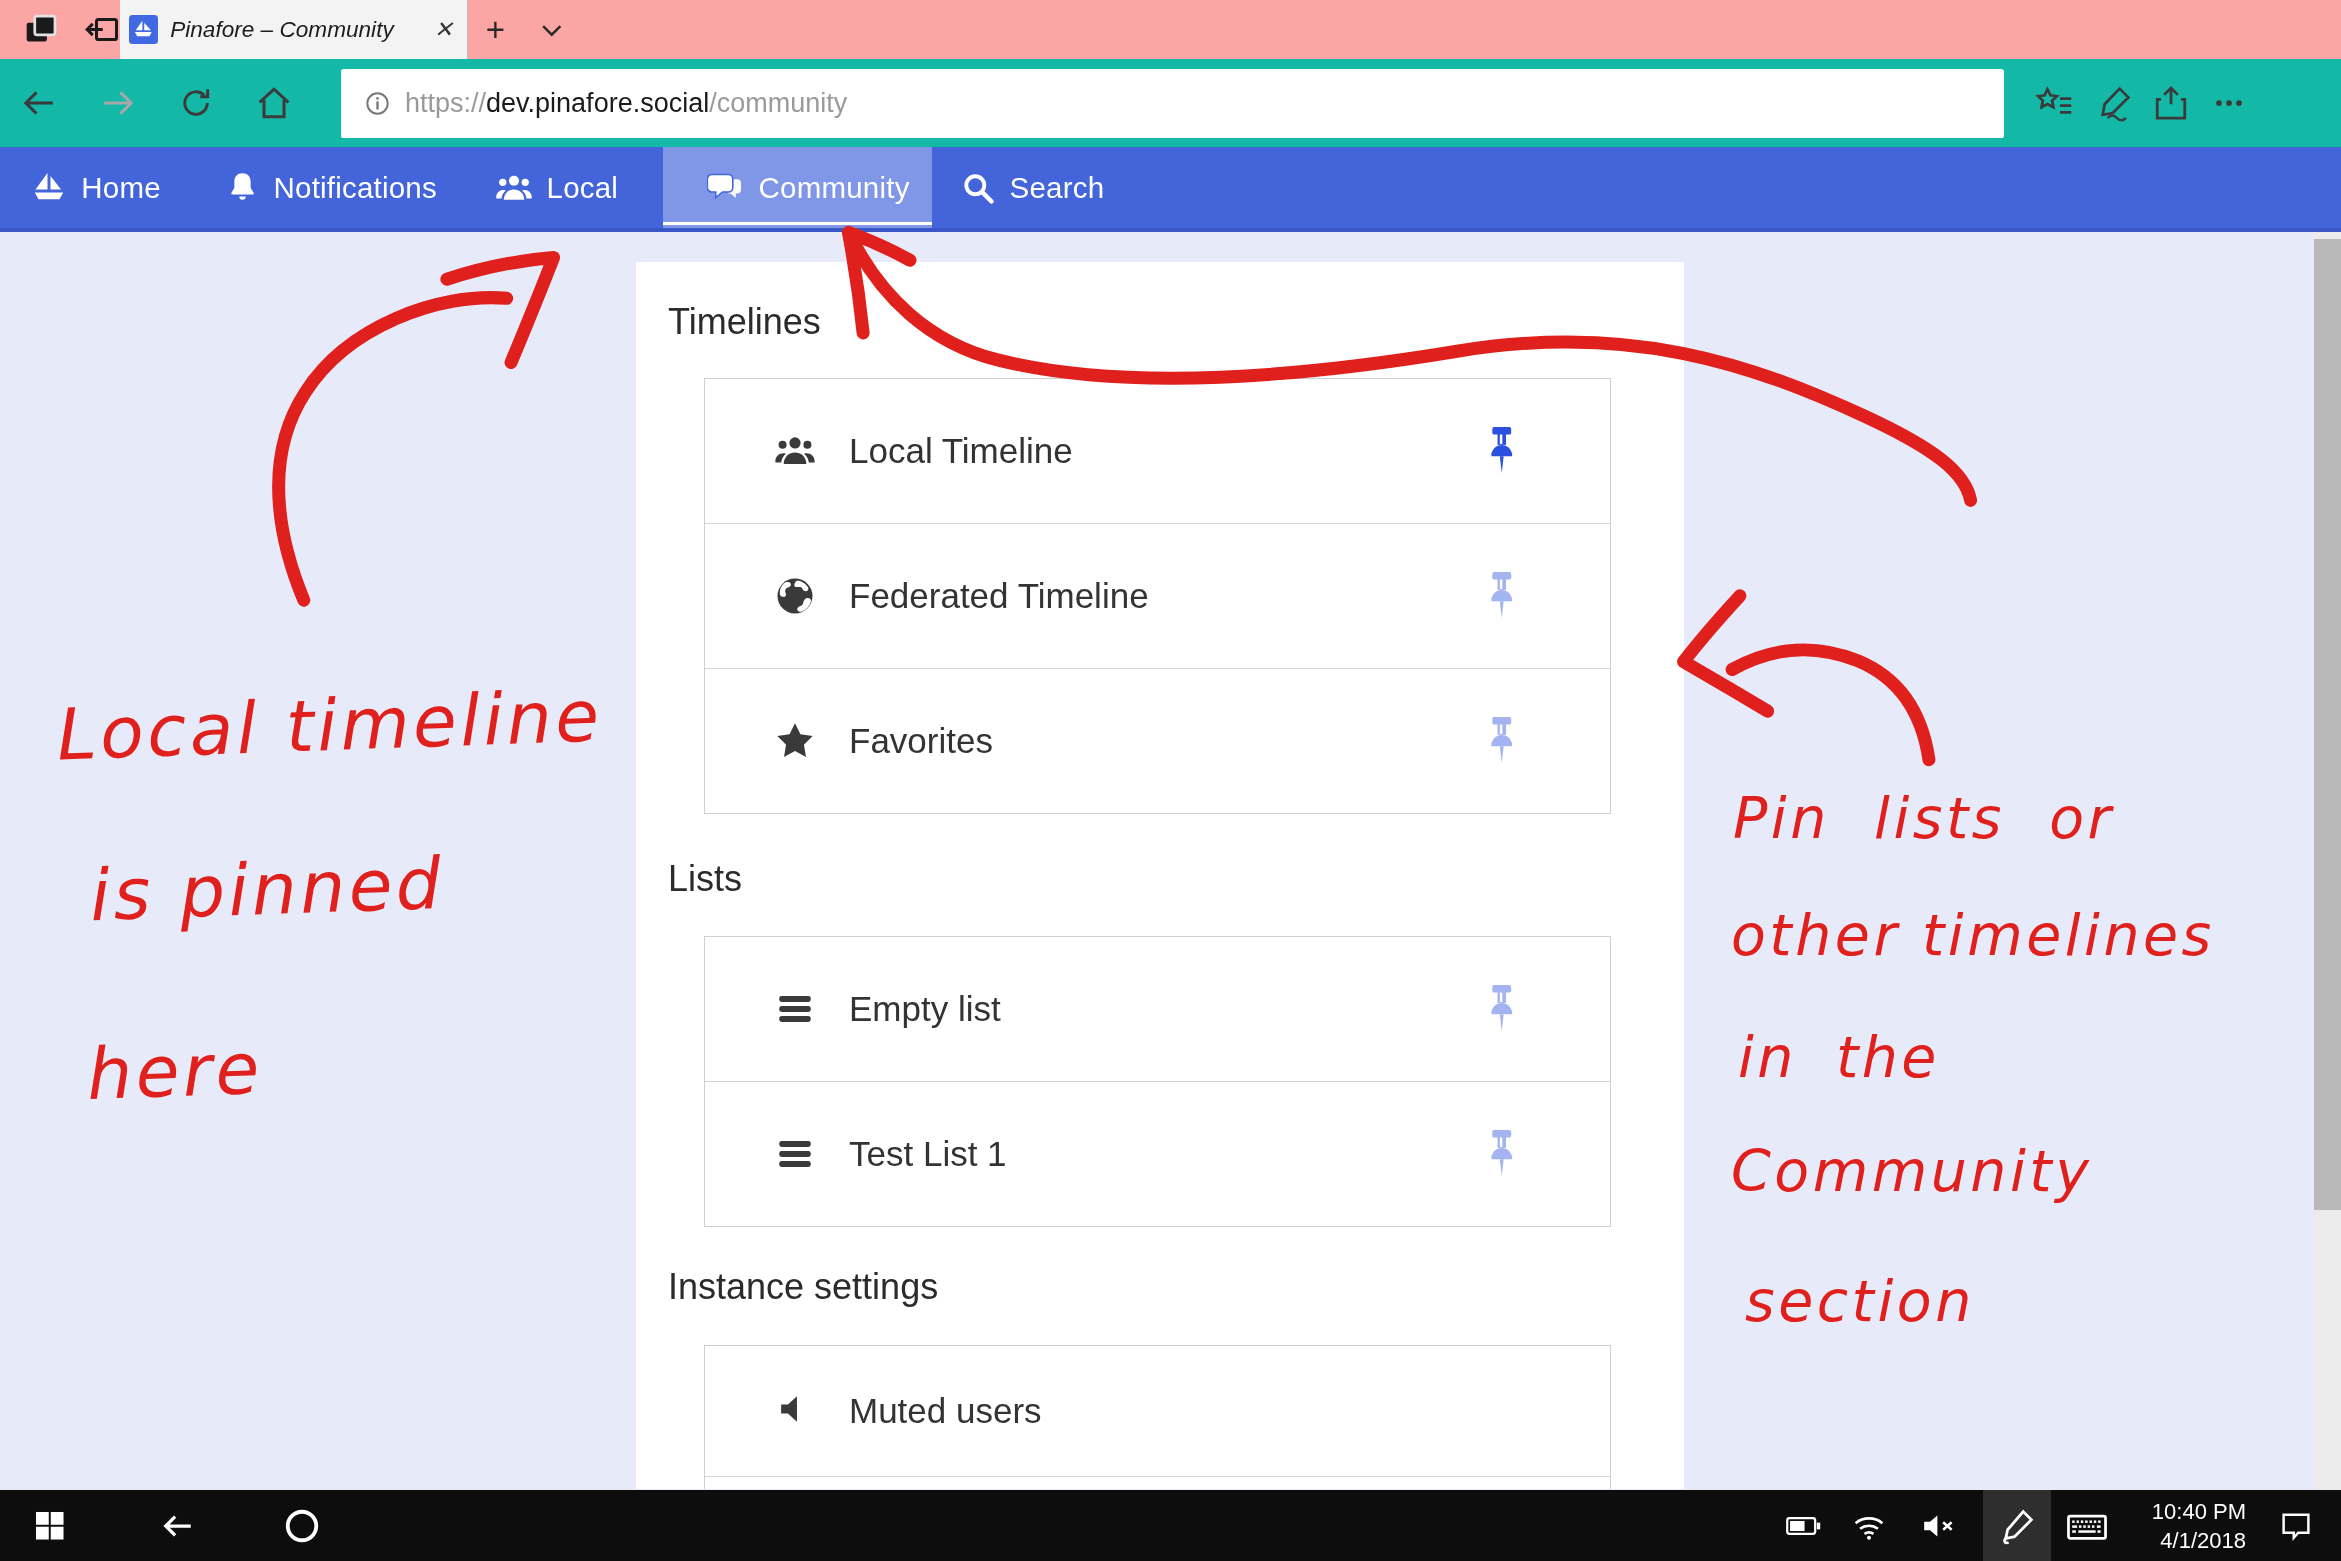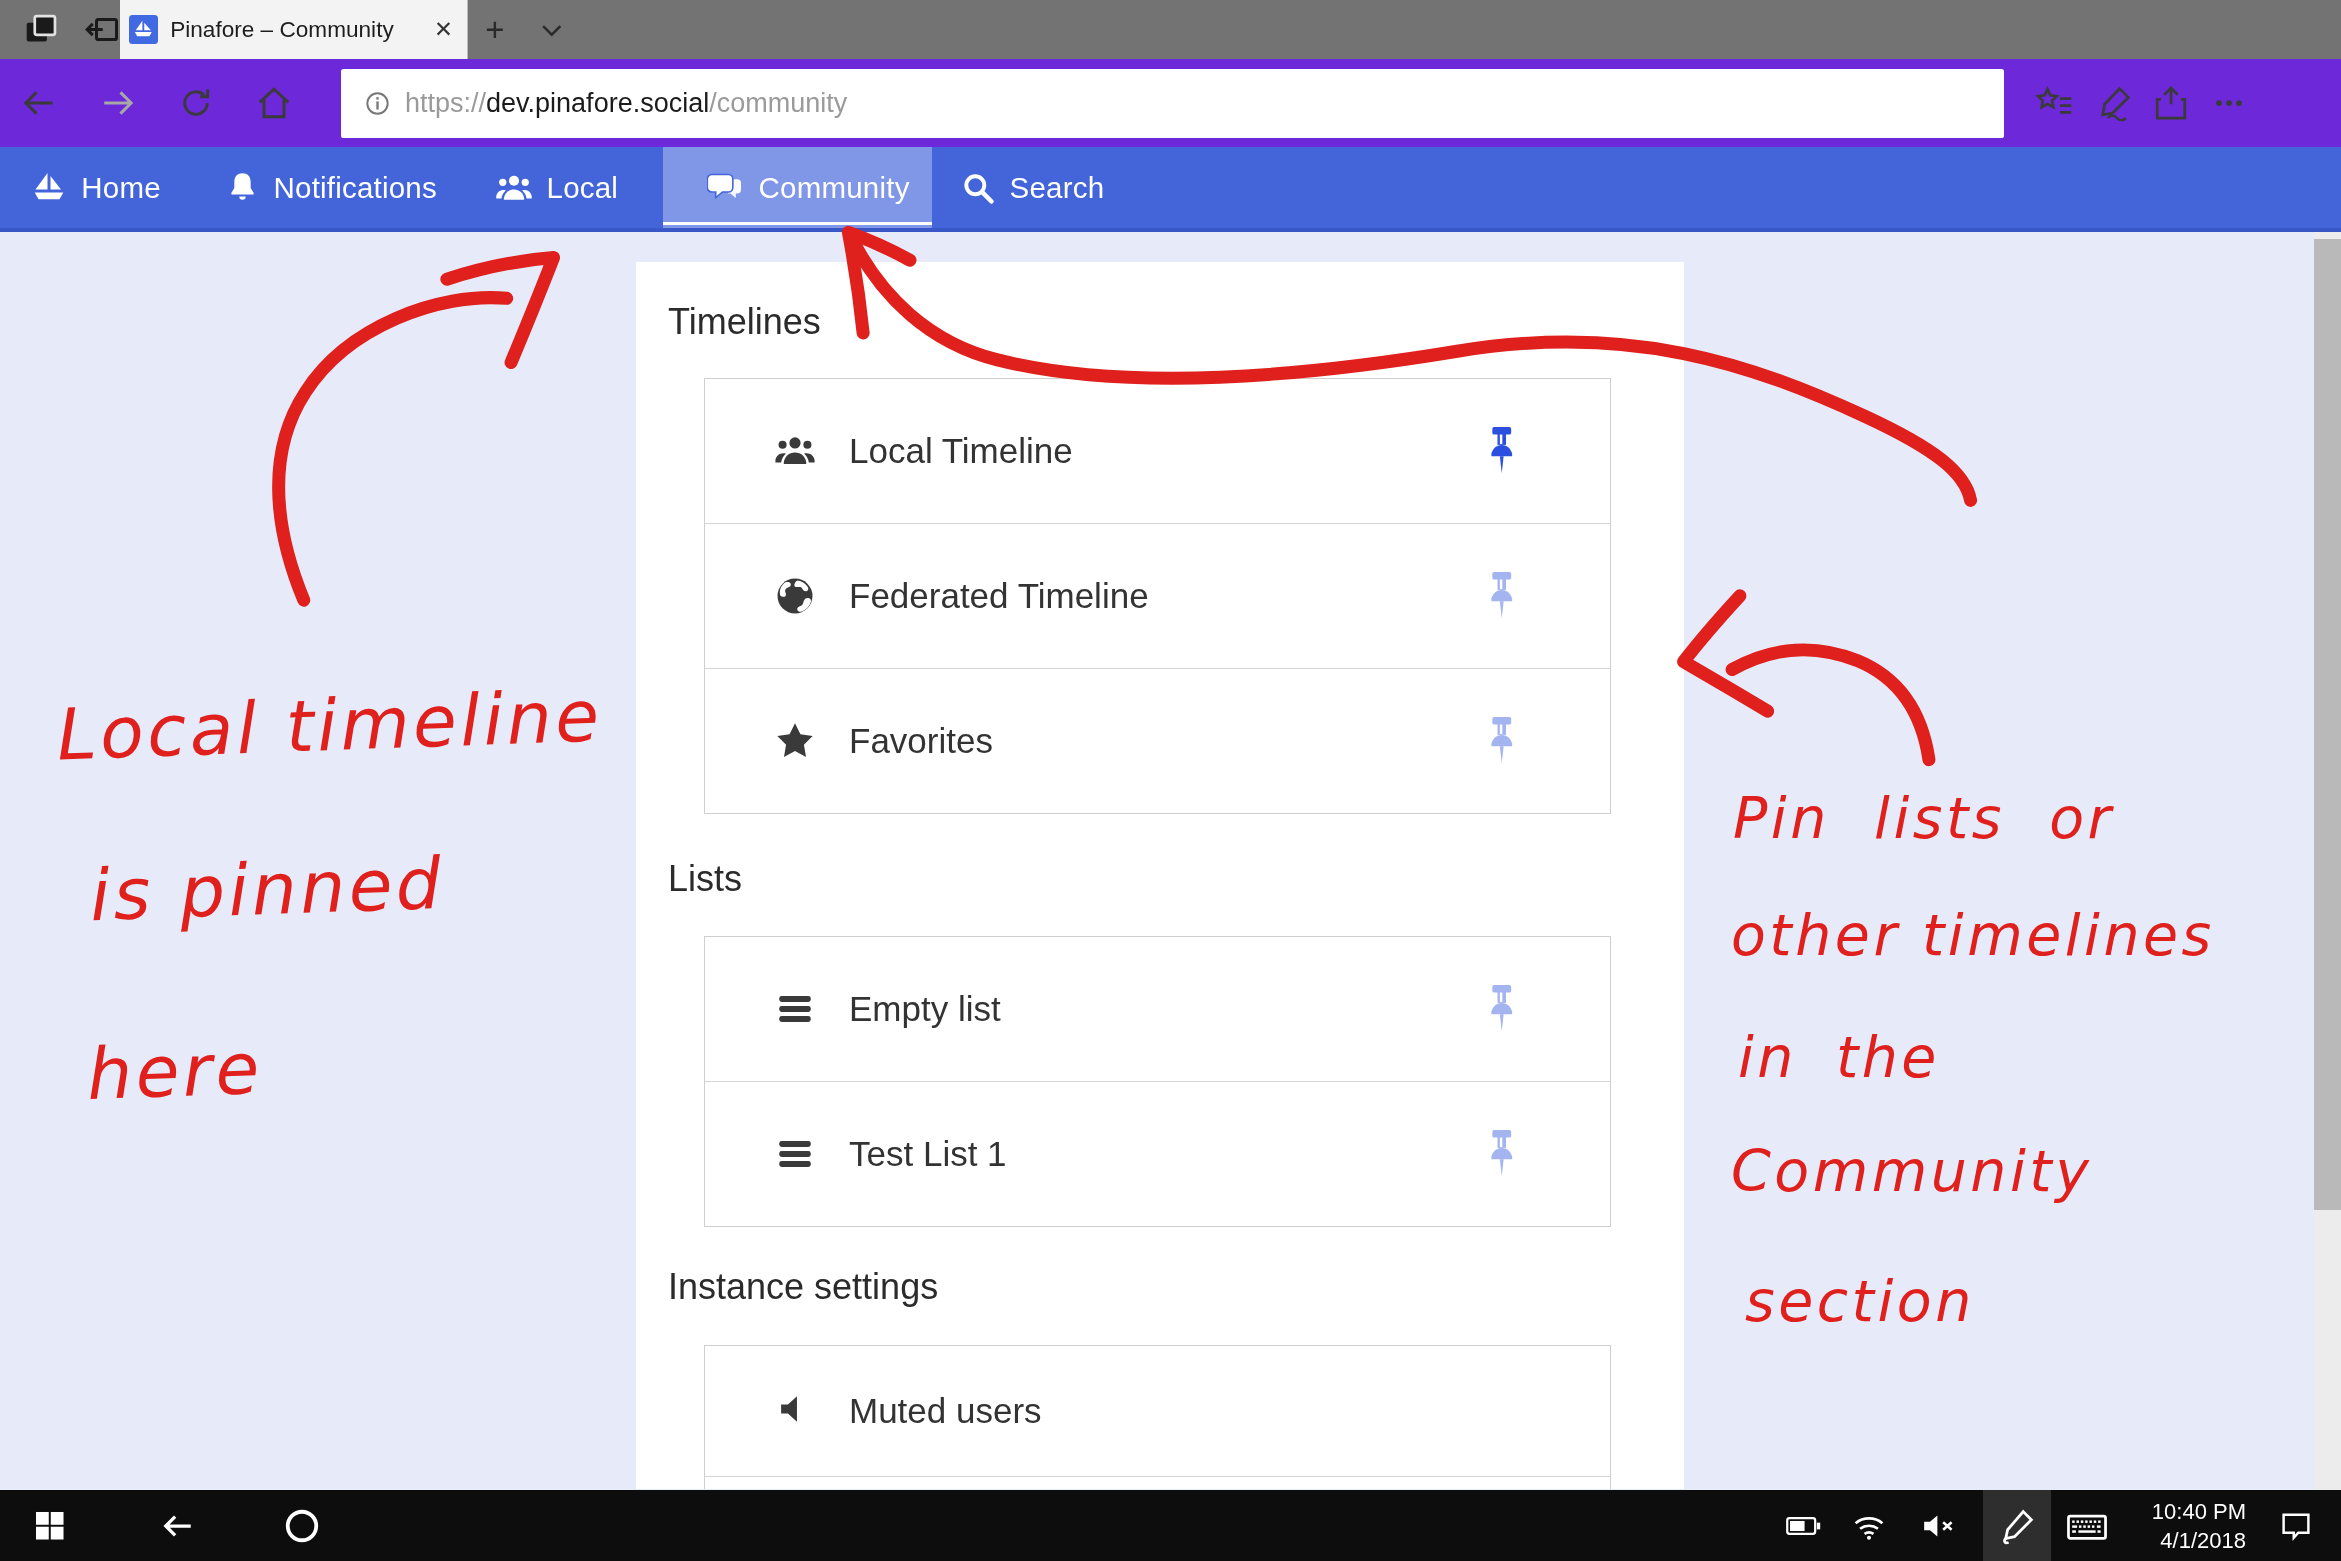--- a/index.html
+++ b/index.html
@@ -1,32 +1,32 @@
 <!DOCTYPE html>
 <html style="font-size:14px"><head>
 <meta charset="utf-8">
 <style>
   html,body{margin:0;padding:0;}
   body{width:2342px;height:1561px;position:relative;overflow:hidden;background:#fff;
        font-family:"Liberation Sans",sans-serif;-webkit-font-smoothing:antialiased;}
 
   
-  .tabbar{position:absolute;left:0;top:0;width:2342px;height:59px;background:#737373;}
+  .tabbar{position:absolute;left:0;top:0;width:2342px;height:59px;background:#fca5a5;font-style:italic;}
   .tab-icon-btn{position:absolute;top:0;height:59px;display:flex;align-items:center;justify-content:center;}
   .active-tab{position:absolute;left:120px;top:0;width:347px;height:59px;background:#f3f3f3;
               display:flex;align-items:center;border-right:0.9px solid #bdbdbd;}
   .favicon{width:29.5px;height:29.5px;border-radius:3.5px;background:#4169e1;margin-left:8.7px;
            display:flex;align-items:center;justify-content:center;flex:0 0 auto;}
   .tab-title{font-size:22.6px;color:#1d1d1d;margin-left:12px;white-space:nowrap;overflow:hidden;flex:1;}
   .tab-close{font-size:22.6px;color:#333;margin:0 14px 0 7px;}
   .newtab{left:475px;width:40px;font-size:33px;color:#2a2a2a;font-weight:300;}
   .tabmenu{left:526px;width:52px;}
 
   
-  .addressbar{position:absolute;left:0;top:59px;width:2342px;height:88px;background:#6d28d9;}
+  .addressbar{position:absolute;left:0;top:59px;width:2342px;height:88px;background:#14b8a6;}
   .nav-btn{position:absolute;top:0;height:88px;width:61px;display:flex;align-items:center;justify-content:center;}
   .urlbox{position:absolute;left:341px;top:9.5px;width:1663px;height:69px;background:#fff;border-radius:2.6px;
           display:flex;align-items:center;}
   .url-text{font-size:27px;margin-left:12px;white-space:nowrap;}
   .url-dim{color:#9a9a9a;}
   .url-host{color:#1b1b1b;}
   .right-btn{position:absolute;top:0;height:88px;width:57px;display:flex;align-items:center;justify-content:center;}
 
   
   .pnav{position:absolute;left:0;top:147px;width:2342px;height:85px;background:#4365d9;border-bottom:4.3px solid #3a57c8;box-sizing:border-box;}

